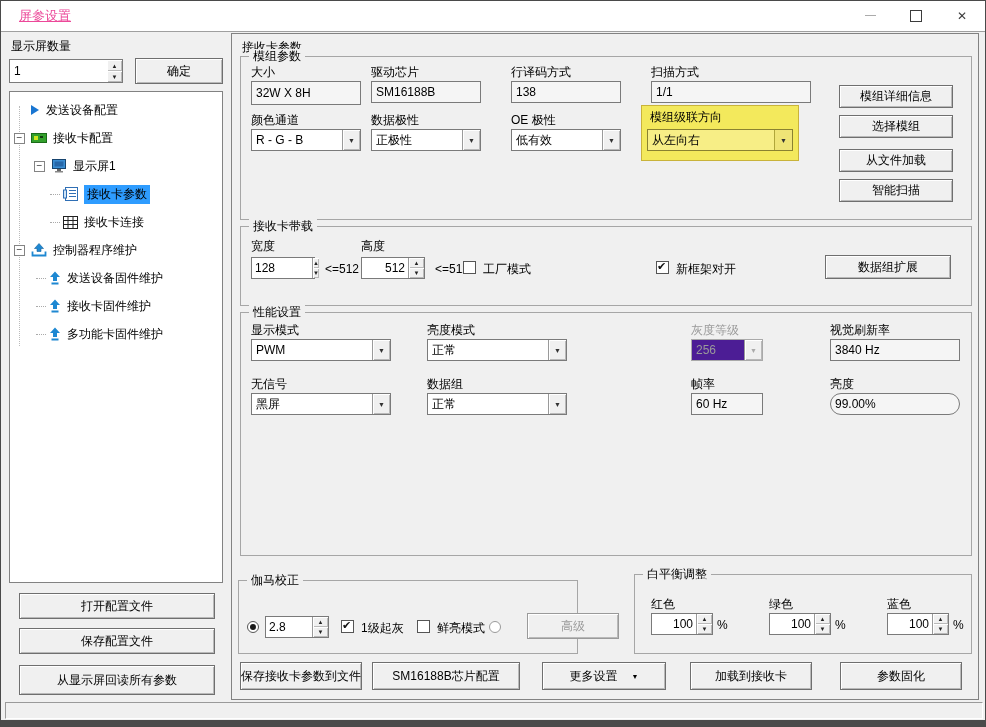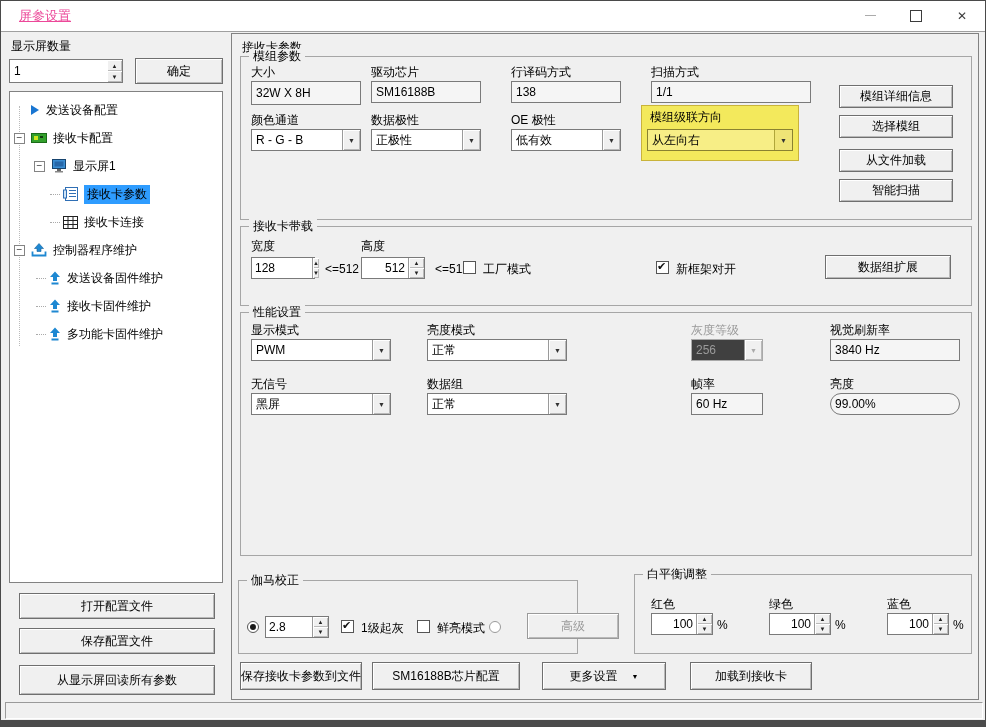--- a/index.html
+++ b/index.html
@@ -13,21 +13,21 @@
   .lbl{position:absolute;white-space:nowrap;line-height:14px;}
   .dim{color:#9a9a9a;}
   
   .btn{position:absolute;background:#f0f0f0;border:1px solid #6f6f6f;box-shadow:inset 1px 1px 0 #ffffff, inset -1px -1px 0 #b9b9b9;display:flex;align-items:center;justify-content:center;font-size:12px;cursor:default;box-sizing:border-box;white-space:nowrap;}
   .btn.disabled{color:#9a9a9a;border-color:#9a9a9a;}
   
   .field{position:absolute;background:#f5f5f5;border:1px solid #7a7a7a;box-sizing:border-box;display:flex;align-items:center;padding:0 4px;white-space:nowrap;}
   .combo{position:absolute;background:#fff;border:1px solid #7a7a7a;box-sizing:border-box;display:flex;align-items:center;white-space:nowrap;}
   .combo .cval{flex:1;padding:0 4px;overflow:hidden;}
   .combo .arrow{width:17px;align-self:stretch;background:#f0f0f0;border-left:1px solid #9a9a9a;box-shadow:inset 1px 1px 0 #fff, inset -1px -1px 0 #b9b9b9;display:flex;align-items:center;justify-content:center;font-size:7px;color:#333;}
-  .combo.disabled{background:#404040;color:#9a9a9a;border-color:#a9a9a9;}
+  .combo.disabled{background:#4c1d95;color:#9a9a9a;border-color:#a9a9a9;}
   .combo.disabled .arrow{color:#aaa;}
   .combo.yellow{background:#f7ee86;border-color:#8a8230;}
   .combo.yellow .arrow{background:#efe476;border-left-color:#b0a63a;box-shadow:none;color:#333;}
   
   .spin{position:absolute;background:#fff;border:1px solid #7a7a7a;box-sizing:border-box;display:flex;}
   .spin .sval{flex:1;display:flex;align-items:center;padding:0 3px;}
   .spin.right .sval{justify-content:flex-end;}
   .spinbtns{width:15px;display:flex;flex-direction:column;border-left:1px solid #9a9a9a;}
   .sb{flex:1;background:#f0f0f0;box-shadow:inset 1px 1px 0 #fff, inset -1px -1px 0 #b9b9b9;display:flex;align-items:center;justify-content:center;font-size:6px;color:#222;}
   
@@ -370,15 +370,16 @@
       <div class="lbl" style="left:318px;top:43px;">%</div>
     </div>
 
     <div class="btn" style="left:8px;top:628px;width:122px;height:28px;">保存接收卡参数到文件</div>
     <div class="btn" style="left:140px;top:628px;width:148px;height:28px;">SM16188B芯片配置</div>
     <div class="btn" style="left:310px;top:628px;width:124px;height:28px;">
       <span>更多设置</span>
       <span style="font-size:7px;margin-left:14px;">▼</span>
     </div>
     <div class="btn" style="left:458px;top:628px;width:122px;height:28px;">加载到接收卡</div>
+    <div class="btn" style="left:608px;top:628px;width:122px;height:28px;">参数固化</div>
   </div>
 
 </div>
 
 </body></html>

